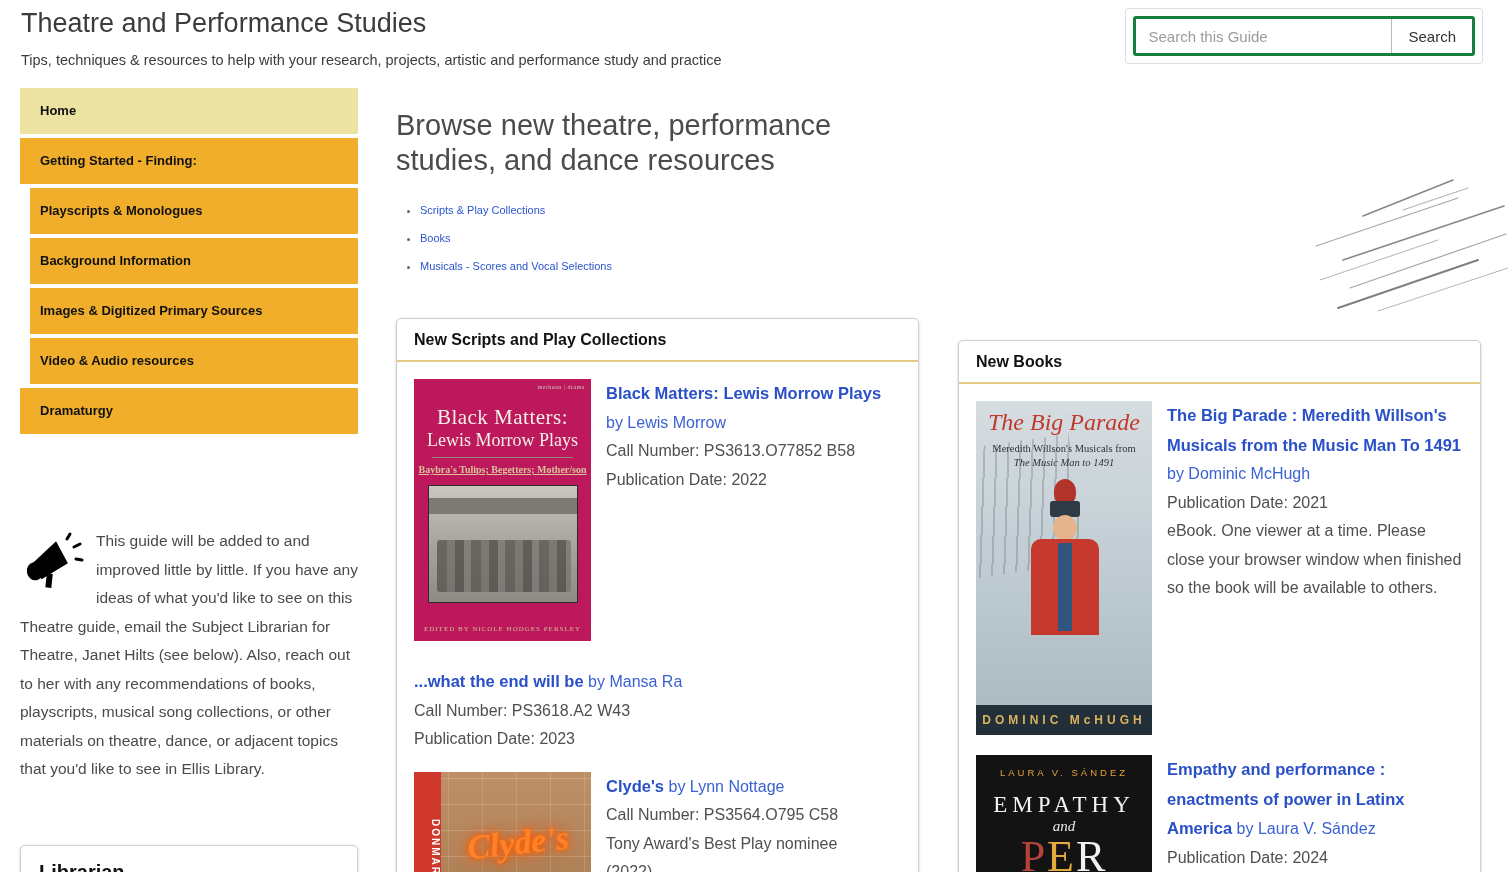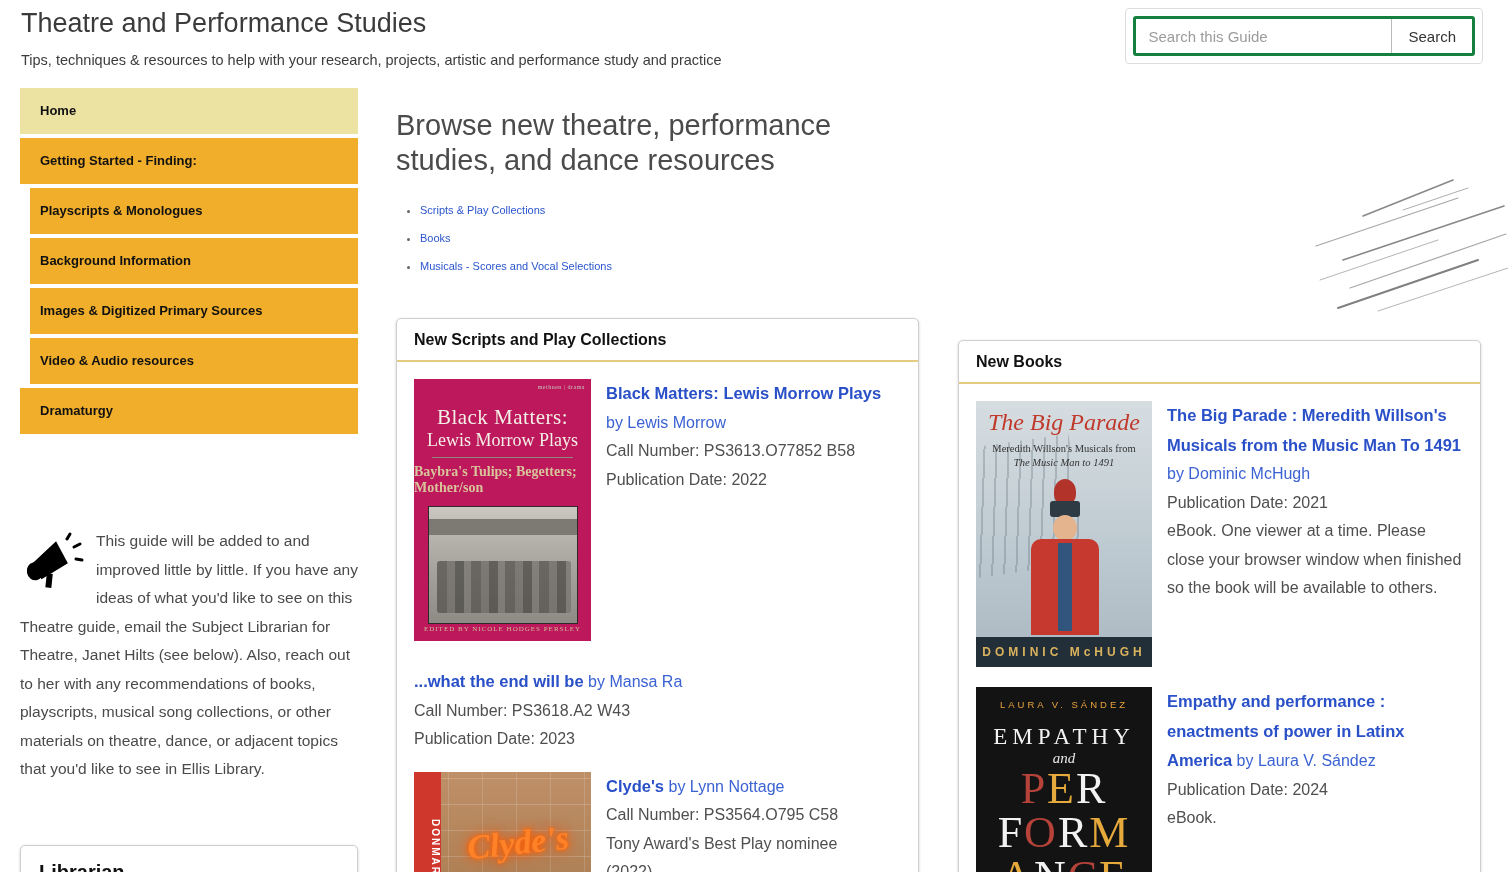--- a/index.html
+++ b/index.html
@@ -50,39 +50,39 @@
   .book-by { color:#3b62d2; font-weight:400; font-size:16px; text-decoration:none; cursor:pointer; }
 
   
   .cover { flex:0 0 auto; cursor:pointer; }
 
   .cover-bm { width:177px; height:262px; background:#be185d; color:#f3efe6; display:flex; flex-direction:column; align-items:center; font-family:"Liberation Serif", serif; position:relative; }
   .cover-bm .pub { position:absolute; top:5px; right:6px; font-size:6px; color:#c8c4bb; letter-spacing:.5px; }
   .cover-bm .rule { width:80%; height:1px; background:#8d8a82; }
   .cover-bm .t1 { margin-top:26px; font-size:21px; letter-spacing:.5px; }
   .cover-bm .t2 { font-size:18px; margin-bottom:6px; }
-  .cover-bm .sub { margin-top:6px; font-size:14px; font-weight:bold; color:#d9c49a; }
+  .cover-bm .sub { margin-top:6px; font-size:10px; font-weight:bold; color:#d9c49a;text-decoration:underline; }
   .cover-bm .photo { margin-top:10px; width:150px; height:118px; background:linear-gradient(180deg,#cbc8c2 0%,#b7b4ad 25%,#a5a29b 55%,#8e8b85 100%); border:1px solid #2c2b2a; position:relative; }
   .cover-bm .photo::before { content:""; position:absolute; left:0; top:12px; width:100%; height:16px; background:#7d7a74; }
   .cover-bm .photo::after { content:""; position:absolute; left:8px; bottom:10px; width:134px; height:52px;
       background:repeating-linear-gradient(90deg,#55524e 0 10px,#6e6b66 10px 18px,#4a4844 18px 27px,#777470 27px 34px); opacity:.75; border-radius:3px; }
   .cover-bm .ed { position:absolute; bottom:8px; width:100%; text-align:center; font-size:7px; letter-spacing:1px; color:#cdbd96; }
 
   .cover-cl { width:177px; height:215px; position:relative; background:
       linear-gradient(180deg,#bf9068 0%,#b08257 45%,#8f6743 100%); }
   .cover-cl::before { content:""; position:absolute; inset:0;
       background:repeating-linear-gradient(0deg, rgba(255,255,255,.18) 0 1px, transparent 1px 26px),
                  repeating-linear-gradient(90deg, rgba(255,255,255,.14) 0 1px, transparent 1px 34px); }
   .cover-cl .strip { position:absolute; left:0; top:0; width:27px; height:145px; background:#d0372c; color:#fff;
       writing-mode:vertical-rl; font-size:10px; font-weight:bold; letter-spacing:2px; text-align:center; padding-top:6px; }
   .cover-cl .neon { position:absolute; left:38px; top:52px; width:132px; text-align:center; font-family:"Liberation Serif", serif;
       font-style:italic; font-weight:bold; font-size:34px; color:#ff8229; transform:rotate(-6deg);
       text-shadow:0 0 4px #ff6a00, 0 0 10px #ff5400, 0 0 18px rgba(255,90,0,.8); }
 
-  .cover-bp { width:176px; height:266px; position:relative; background:linear-gradient(180deg,#d6dde1 0%,#becad1 55%,#a9b7c0 100%); overflow:hidden; font-family:"Liberation Serif", serif; }
+  .cover-bp { width:176px; height:334px; position:relative; background:linear-gradient(180deg,#d6dde1 0%,#becad1 55%,#a9b7c0 100%); overflow:hidden; font-family:"Liberation Serif", serif; }
   .cover-bp .stairs { position:absolute; left:-8px; top:40px; width:110px; height:130px; opacity:.55;
       background:repeating-linear-gradient(100deg, rgba(90,105,115,.55) 0 2px, transparent 2px 12px); transform:rotate(-8deg); }
   .cover-bp .t { position:absolute; top:8px; width:100%; text-align:center; font-style:italic; font-size:24px; color:#c0392b; }
   .cover-bp .s1 { position:absolute; top:42px; width:100%; text-align:center; font-size:10.5px; color:#333; }
   .cover-bp .s2 { position:absolute; top:56px; width:100%; text-align:center; font-size:10.5px; font-style:italic; color:#333; }
   .cover-bp .plume { position:absolute; left:78px; top:78px; width:22px; height:26px; background:#b2332a; border-radius:50% 50% 40% 40%; }
   .cover-bp .hat { position:absolute; left:74px; top:100px; width:30px; height:16px; background:#2e3a44; border-radius:3px; }
   .cover-bp .head { position:absolute; left:77px; top:114px; width:24px; height:26px; background:#e3b48d; border-radius:50%; }
   .cover-bp .body { position:absolute; left:55px; top:138px; width:68px; height:96px; background:#c6392e; border-radius:10px 10px 0 0; }
   .cover-bp .braid { position:absolute; left:82px; top:142px; width:14px; height:88px; background:#32557e; }

